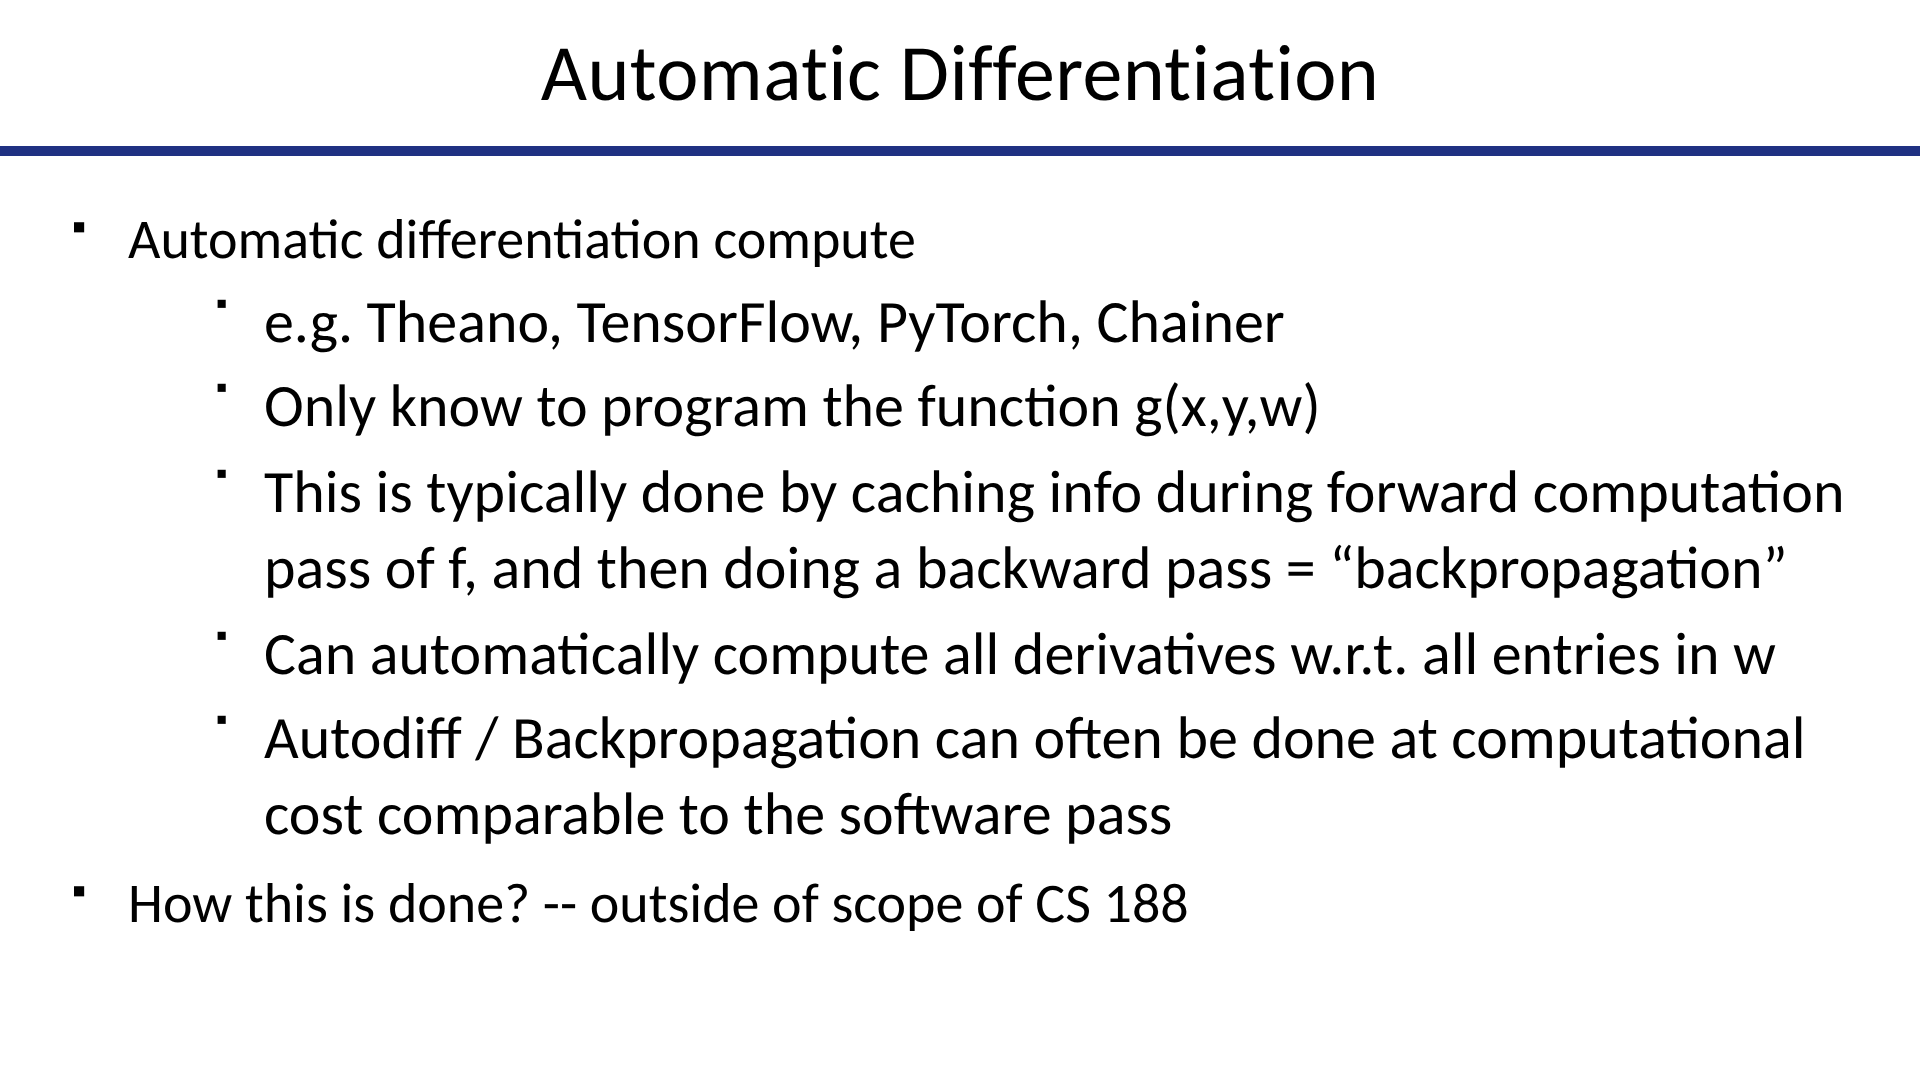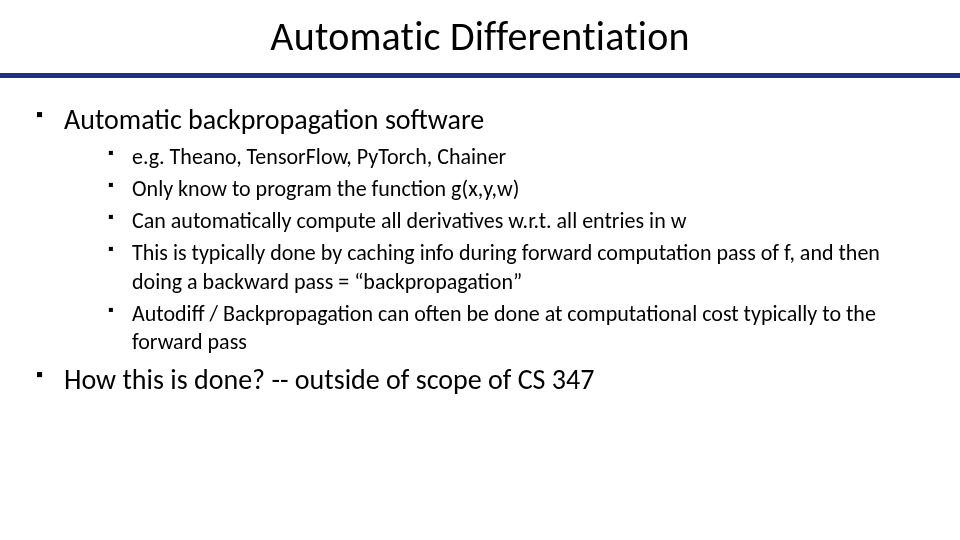--- a/index.html
+++ b/index.html
@@ -38,21 +38,21 @@
     color: #000;
   }
   ul.lvl2 {
     list-style: none;
     margin: 6px 0 6px 0;
     padding: 0 0 0 44px;
   }
   ul.lvl2 > li {
     position: relative;
     padding-left: 24px;
-    font-size: 22px;
+    font-size: 30px;
     line-height: 1.28;
     margin-bottom: 4px;
   }
   ul.lvl2 > li::before {
     content: "▪";
     position: absolute;
     left: 0;
     top: 0;
     font-size: 16px;
     color: #000;
@@ -60,27 +60,27 @@
 </style>
 </head>
 <body>
 <div class="slide">
 
   <div class="title">Automatic Differentiation</div>
 
   <div class="content">
     <ul class="lvl1">
       <li>
-        <span>Automatic backpropagation software</span>
+        <span>Automatic differentiation compute</span>
         <ul class="lvl2">
           <li><span>e.g. Theano, TensorFlow, PyTorch, Chainer</span></li>
           <li><span>Only know to program the function g(x,y,w)</span></li>
+          <li><span>This is typically done by caching info during forward computation pass of f, and then doing a backward pass = “backpropagation”</span></li>
           <li><span>Can automatically compute all derivatives w.r.t. all entries in w</span></li>
-          <li><span>This is typically done by caching info during forward computation pass of f, and then doing a backward pass = “backpropagation”</span></li>
-          <li><span>Autodiff / Backpropagation can often be done at computational cost typically to the forward pass</span></li>
+          <li><span>Autodiff / Backpropagation can often be done at computational cost comparable to the software pass</span></li>
         </ul>
       </li>
       <li>
-        <span>How this is done?  --  outside of scope of CS 347</span>
+        <span>How this is done?  --  outside of scope of CS 188</span>
       </li>
     </ul>
   </div>
 </div>
 
 </body></html>

